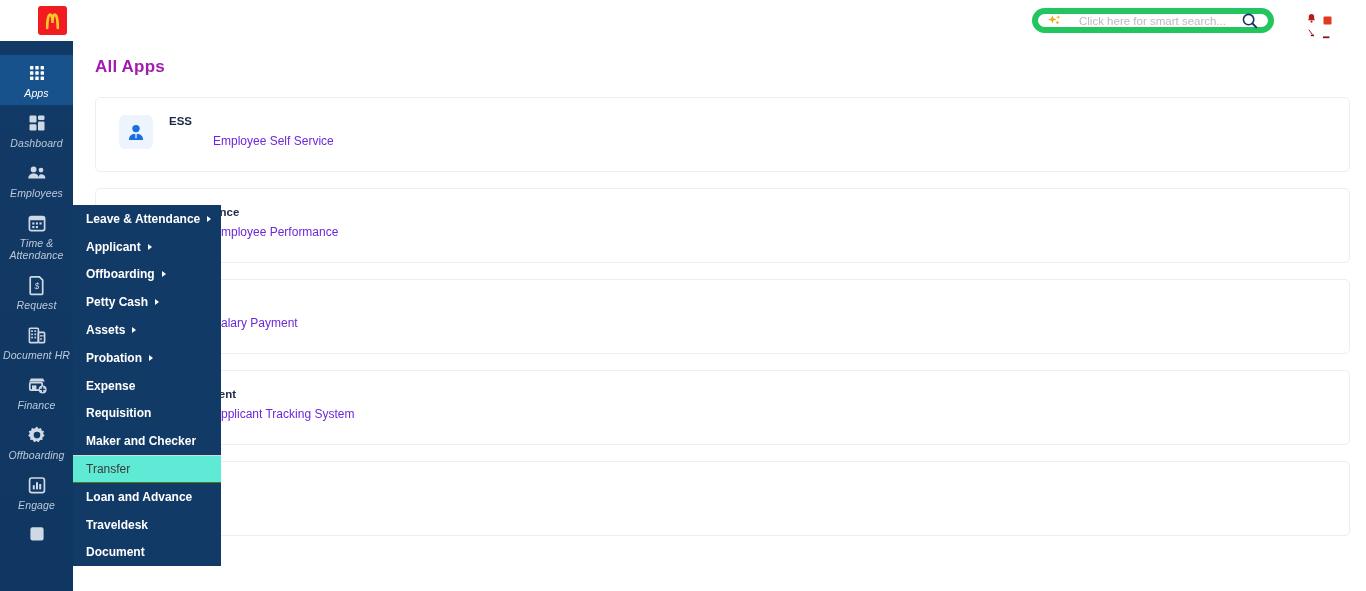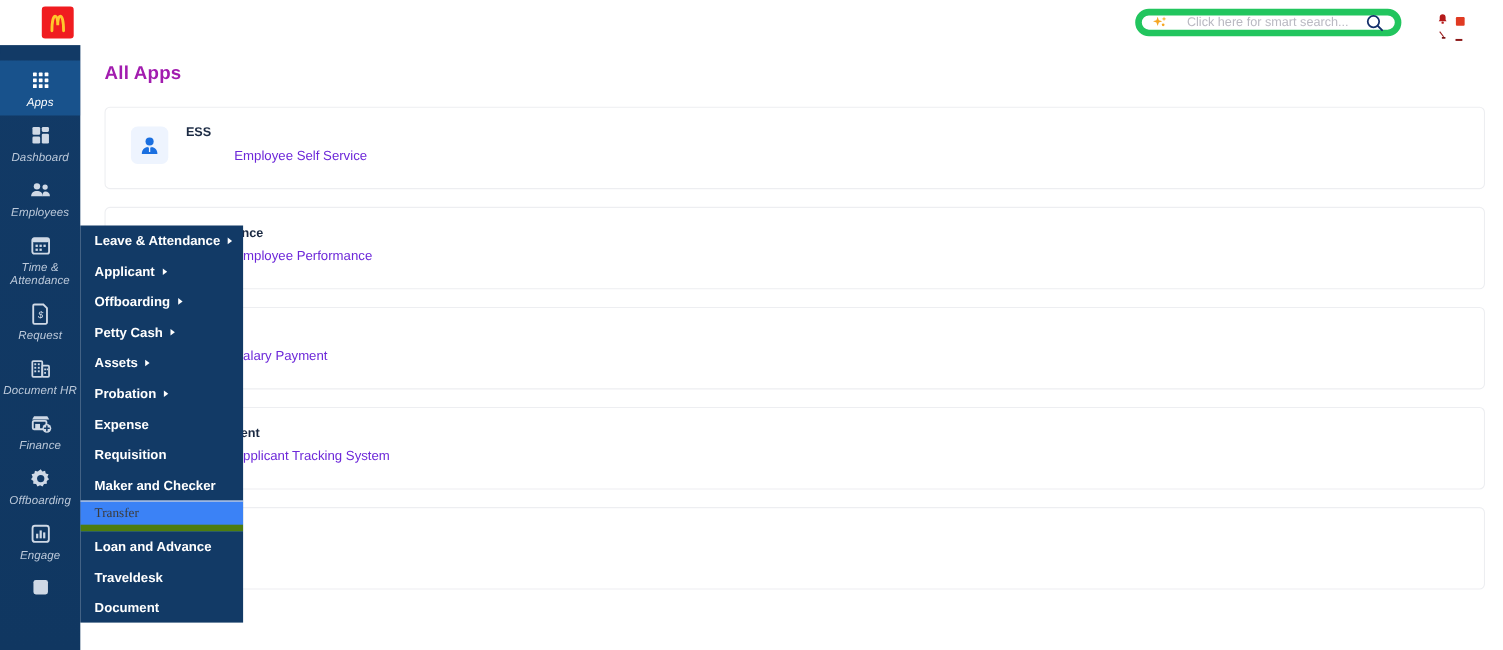--- a/index.html
+++ b/index.html
@@ -169,26 +169,25 @@
     height: 27.8px;
     display: flex; align-items: center;
     padding-left: 13px;
     font-size: 12px;
     font-weight: bold;
     color: #ffffff;
     cursor: pointer;
     white-space: nowrap;
   }
   .menu-item.hl {
-    background: #3b82f6;
+    background: #5eead4;
     color: #3b3b3b;
     font-weight: normal;
     border-top: 1px solid #d9d9d9;
-    border-bottom: 6px solid #4d7c0f;
-    font-family: Liberation Serif, serif;
+    border-bottom: 1px solid #4d7c0f;
   }
   .caret {
     margin-left: 7px;
     width: 0; height: 0;
     border-left: 4.5px solid #ffffff;
     border-top: 3.5px solid transparent;
     border-bottom: 3.5px solid transparent;
     display: inline-block;
   }
 </style>

